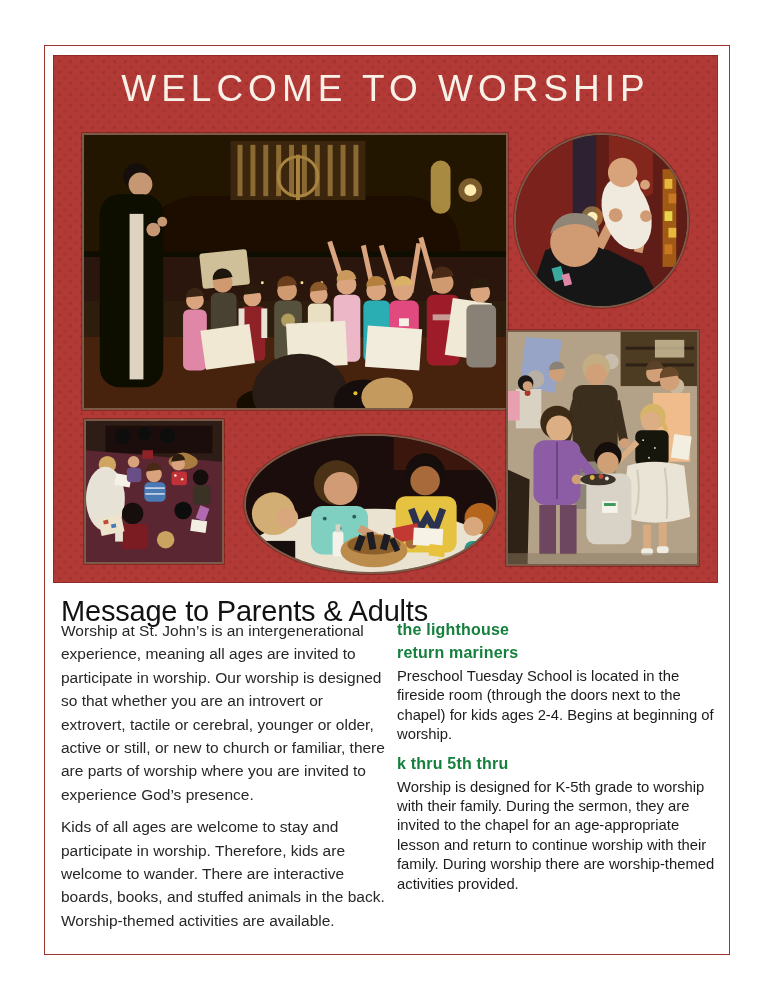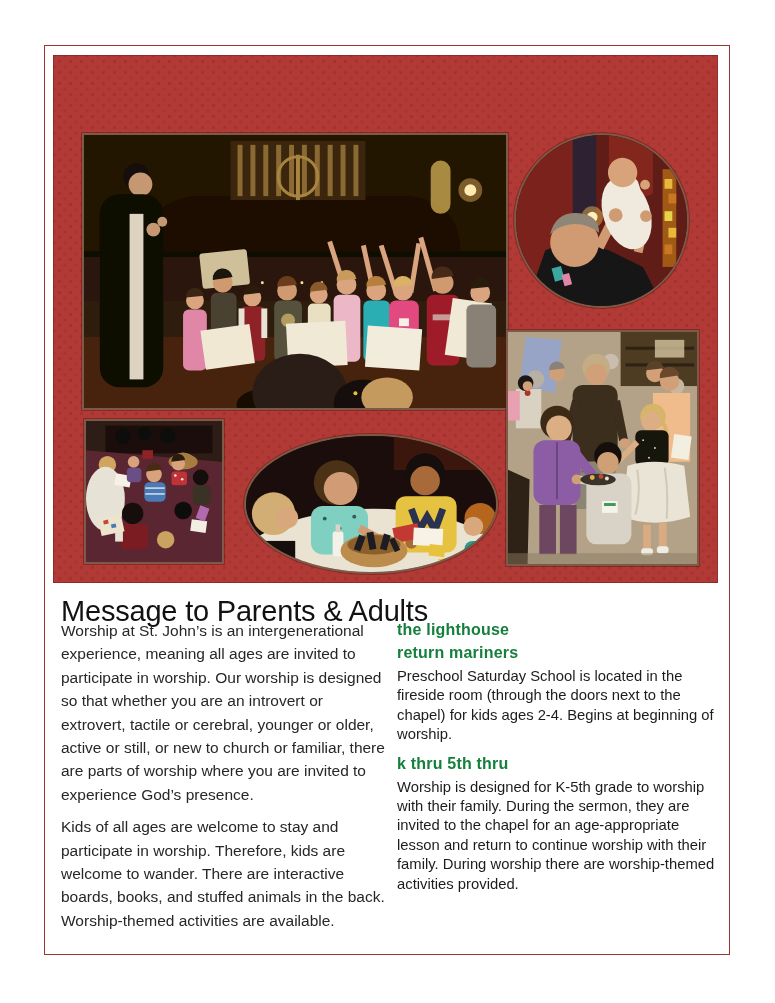--- a/index.html
+++ b/index.html
@@ -99,20 +99,21 @@
   }
 </style>
 </head>
 <body>
 
 <div class="page">
 
   <div class="page-border"></div>
 
   <div class="banner">
+    <h1 class="banner-title">WELCOME TO WORSHIP</h1>
 
     <figure class="photo photo-main">
       <svg viewBox="0 0 426 277" preserveAspectRatio="none">
         <defs>
             <filter id="b1" x="-5%" y="-5%" width="110%" height="110%">
               <feGaussianBlur stdDeviation="0.8"></feGaussianBlur>
             </filter>
           </defs>
         <g filter="url(#b1)">
           <rect width="426" height="277" fill="#2e1c0d"></rect>
@@ -444,18 +445,18 @@
   <h2 class="message-heading">Message to Parents &amp; Adults</h2>
 
   <div class="col-left">
     <p>Worship at St. John’s is an intergenerational experience, meaning all ages are invited to participate in worship. Our worship is designed so that whether you are an introvert or extrovert, tactile or cerebral, younger or older, active or still, or new to church or familiar, there are parts of worship where you are invited to experience God’s presence.</p>
     <p>Kids of all ages are welcome to stay and participate in worship. Therefore, kids are welcome to wander. There are interactive boards, books, and stuffed animals in the back. Worship-themed activities are available.</p>
   </div>
 
   <div class="col-right">
     <h3>the lighthouse</h3>
     <h3>return mariners</h3>
-    <p>Preschool Saturday School is located in the fireside room (through the doors next to the chapel) for kids ages 2-4. Begins at beginning of worship.</p>
+    <p>Preschool Tuesday School is located in the fireside room (through the doors next to the chapel) for kids ages 2-4. Begins at beginning of worship.</p>
     <h3>k thru 5th thru</h3>
     <p>Worship is designed for K-5th grade to worship with their family. During the sermon, they are invited to the chapel for an age-appropriate lesson and return to continue worship with their family. During worship there are worship-themed activities provided.</p>
   </div>
 
 </div>
 
 </body></html>

